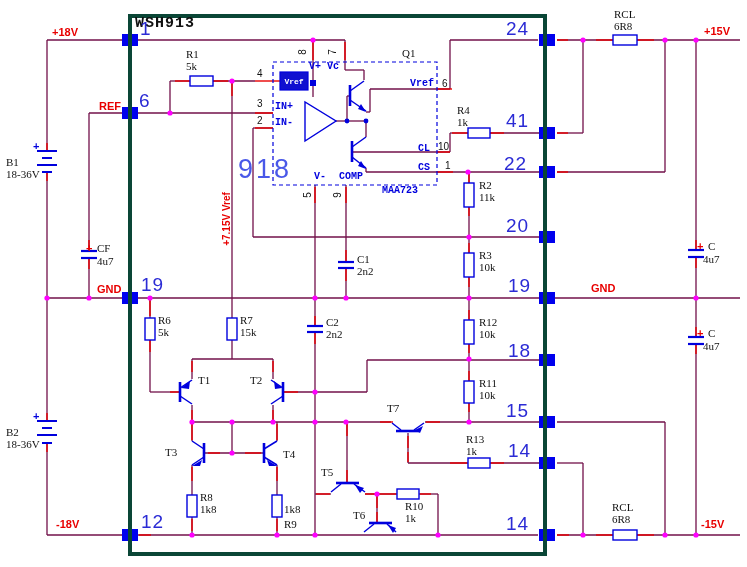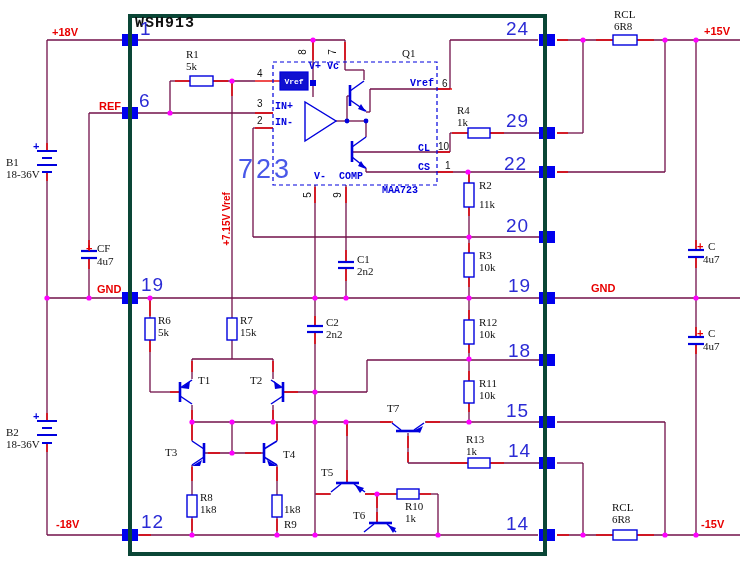--- a/index.html
+++ b/index.html
@@ -326,30 +326,30 @@
   <div class="lbl rd" style="left:704px;top:26px">+15V</div>
   <div class="lbl rd" style="left:591px;top:283px">GND</div>
   <div class="lbl rd" style="left:701px;top:519px">-15V</div>
   <div class="lbl rdv" style="left:182px;top:214px">+7.15V Vref</div>
 
   <div class="lbl pn" style="left:140px;top:19px">1</div>
   <div class="lbl pn" style="left:139px;top:91px">6</div>
   <div class="lbl pn" style="left:141px;top:275px">19</div>
   <div class="lbl pn" style="left:141px;top:512px">12</div>
   <div class="lbl pn" style="left:506px;top:19px">24</div>
-  <div class="lbl pn" style="left:506px;top:111px">29</div>
+  <div class="lbl pn" style="left:506px;top:111px">41</div>
   <div class="lbl pn" style="left:504px;top:154px">22</div>
   <div class="lbl pn" style="left:506px;top:216px">20</div>
   <div class="lbl pn" style="left:508px;top:276px">19</div>
   <div class="lbl pn" style="left:508px;top:341px">18</div>
   <div class="lbl pn" style="left:506px;top:401px">15</div>
   <div class="lbl pn" style="left:508px;top:441px">14</div>
   <div class="lbl pn" style="left:506px;top:514px">14</div>
 
-  <div class="big723">723</div>
+  <div class="big723">918</div>
   <div class="lbl icl" style="left:382px;top:186px">MAA723</div>
   <div class="lbl lb" style="left:402px;top:48px">Q1</div>
   <div class="vrefbox-text">Vref</div>
   <div class="lbl icl" style="left:309px;top:62px">V+</div>
   <div class="lbl icl" style="left:327px;top:62px">Vc</div>
   <div class="lbl icl" style="left:275px;top:102px">IN+</div>
   <div class="lbl icl" style="left:275px;top:118px">IN-</div>
   <div class="lbl icl" style="left:314px;top:172px">V-</div>
   <div class="lbl icl" style="left:339px;top:172px">COMP</div>
   <div class="lbl icl" style="left:410px;top:79px">Vref</div>
@@ -387,21 +387,21 @@
   <div class="lbl lb" style="left:357px;top:254px">C1</div>
   <div class="lbl lb" style="left:357px;top:266px">2n2</div>
   <div class="lbl lb" style="left:326px;top:317px">C2</div>
   <div class="lbl lb" style="left:326px;top:329px">2n2</div>
 
   <div class="lbl lb" style="left:186px;top:49px">R1</div>
   <div class="lbl lb" style="left:186px;top:61px">5k</div>
   <div class="lbl lb" style="left:457px;top:105px">R4</div>
   <div class="lbl lb" style="left:457px;top:117px">1k</div>
   <div class="lbl lb" style="left:479px;top:180px">R2</div>
-  <div class="lbl lb" style="left:479px;top:199px">11k</div>
+  <div class="lbl lb" style="left:479px;top:192px">11k</div>
   <div class="lbl lb" style="left:479px;top:250px">R3</div>
   <div class="lbl lb" style="left:479px;top:262px">10k</div>
   <div class="lbl lb" style="left:479px;top:317px">R12</div>
   <div class="lbl lb" style="left:479px;top:329px">10k</div>
   <div class="lbl lb" style="left:479px;top:378px">R11</div>
   <div class="lbl lb" style="left:479px;top:390px">10k</div>
   <div class="lbl lb" style="left:466px;top:434px">R13</div>
   <div class="lbl lb" style="left:466px;top:446px">1k</div>
   <div class="lbl lb" style="left:614px;top:9px">RCL</div>
   <div class="lbl lb" style="left:614px;top:21px">6R8</div>

